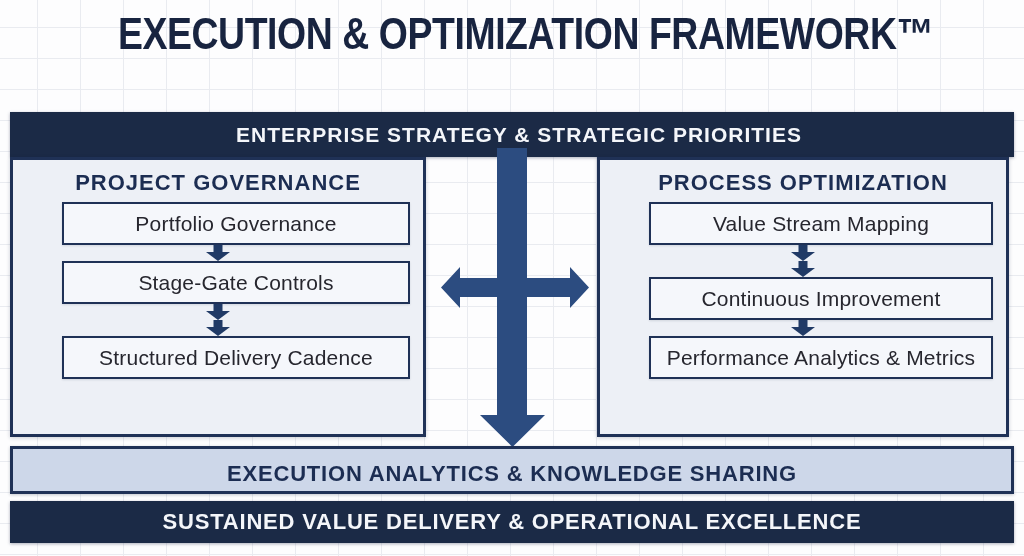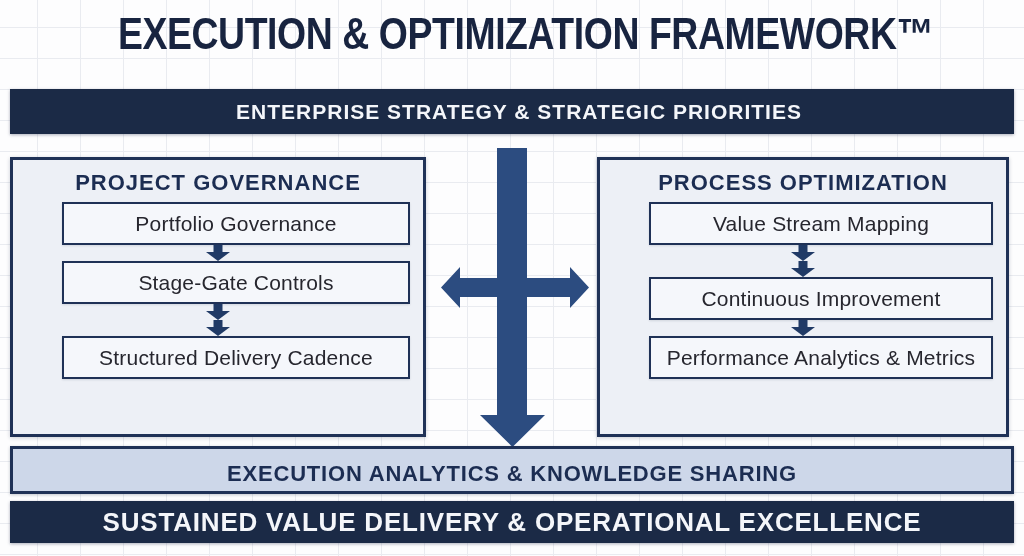--- a/index.html
+++ b/index.html
@@ -40,21 +40,21 @@
   .banner{
     position:absolute;left:10px;width:1004px;height:45px;
     background:var(--navy-dark);
     display:flex;align-items:center;justify-content:center;
     box-shadow:0 1px 3px rgba(20,30,60,0.35);
   }
   .banner span{
     color:#f4f6fa;font-weight:700;font-size:21px;letter-spacing:1px;
     white-space:nowrap;
   }
-  .top-banner{top:89px;padding-left:14px;}
+  .top-banner{top:112px;padding-left:14px;}
   .panel{
     position:absolute;top:157px;height:280px;
     background:var(--panel-bg);
     border:3px solid var(--navy-border);
     box-shadow:0 1px 4px rgba(20,30,60,0.22);
     display:flex;flex-direction:column;
     padding:4px 13px 0 13px;
   }
   .panel-left{left:10px;width:416px;}
   .panel-right{left:597px;width:412px;}
@@ -92,21 +92,21 @@
     background:var(--light-band-bg);
     border:3px solid var(--navy-border);
     box-shadow:0 1px 3px rgba(20,30,60,0.25);
   }
   .band-light span{color:var(--header-text);font-size:22px;margin-top:7px;}
   .band-dark{
     top:501px;height:42px;
     background:var(--navy-dark);
     box-shadow:0 1px 3px rgba(20,30,60,0.35);
   }
-  .band-dark span{color:#f4f6fa;font-size:26px;}
+  .band-dark span{color:#f4f6fa;font-size:22px;}
 </style>
 </head>
 <body>
 
 <div class="canvas">
 
   <div class="title">
     <span class="cond">EXECUTION &amp; OPTIMIZATION FRAMEWORK™</span>
   </div>
 

